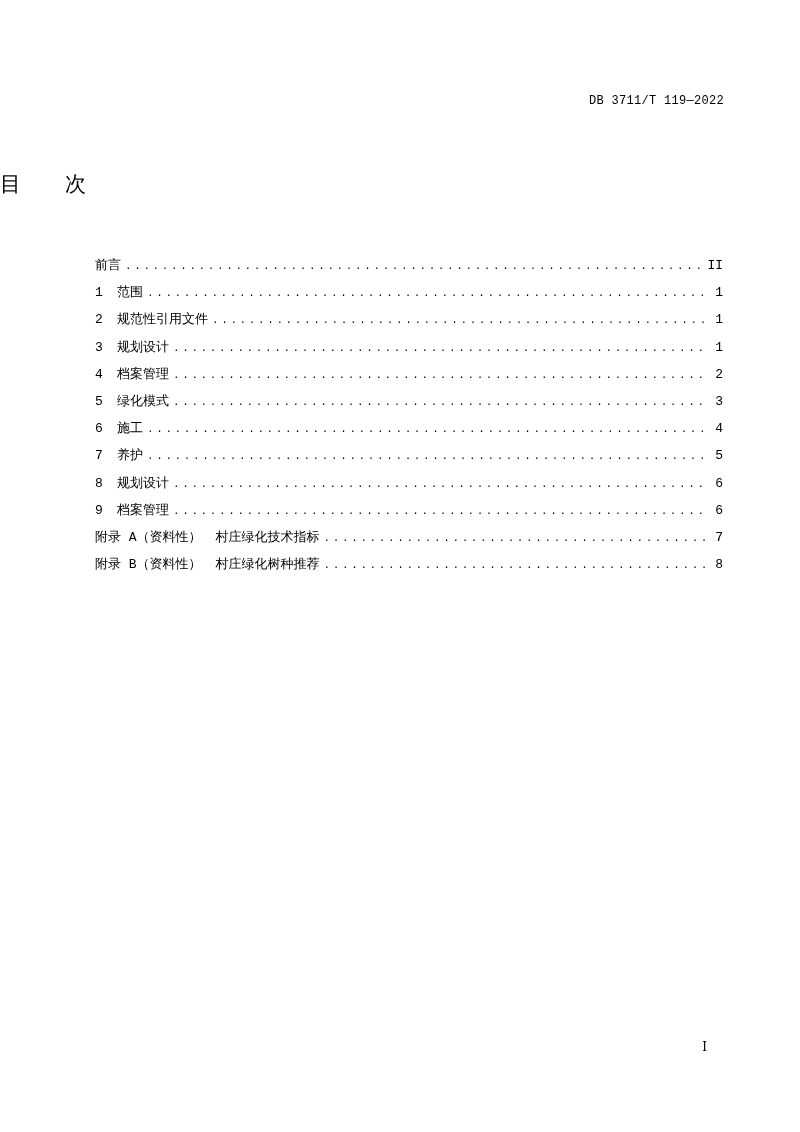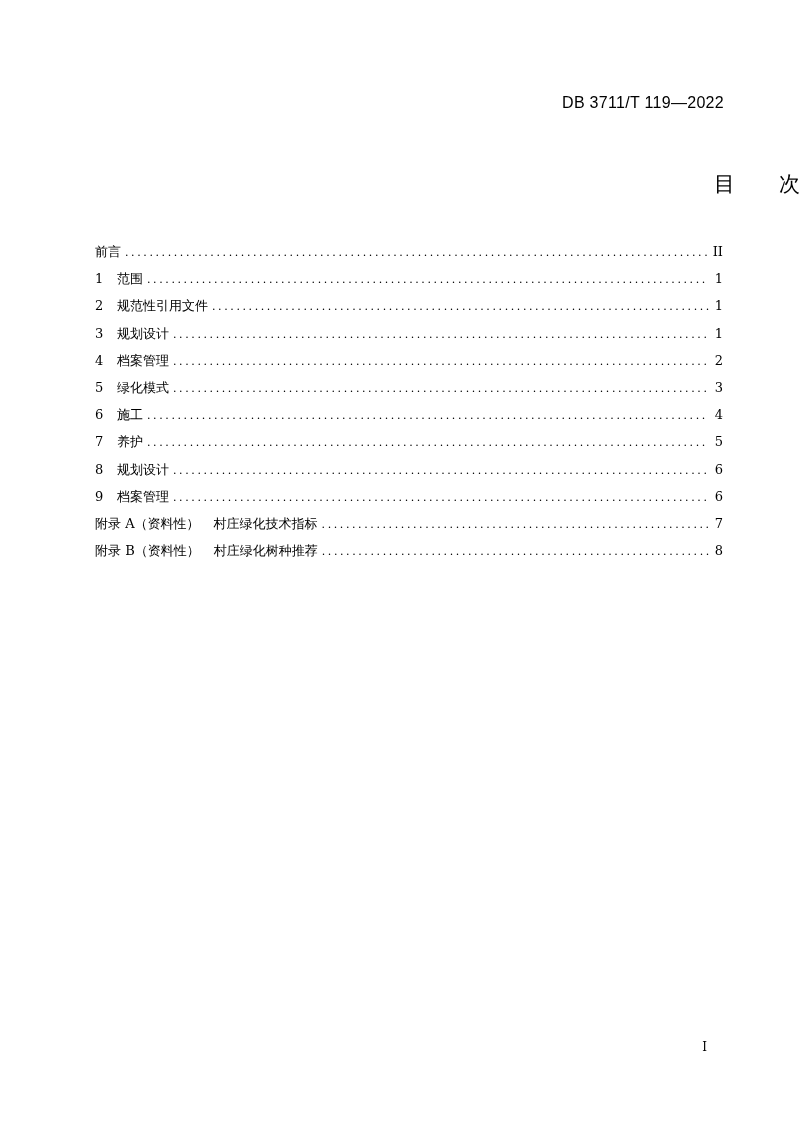--- a/index.html
+++ b/index.html
@@ -12,45 +12,46 @@
       height: 1132px;
       position: relative;
       overflow: hidden;
       color: #000000;
       font-family: "DejaVu Serif", "Liberation Serif", serif;
     }
     .doc-code {
       position: absolute;
       top: 94px;
       right: 76px;
-      font-family: Liberation Sans, sans-serif;
-      font-size: 16px;
+      font-family: Liberation Mono, monospace;
+      font-size: 12px;
       letter-spacing: 0.3px;
     }
     .page-title {
       position: absolute;
       top: 170px;
       left: 0;
       width: 800px;
-      text-align: right;
+      text-align: left;
       font-family: Liberation Sans, sans-serif;
       font-size: 21px;
       word-spacing: 0;
     }
     .page-title span {
       display: inline-block;
     }
     .page-title .gap {
       width: 44px;
     }
     .toc {
       position: absolute;
-      top: 242px;
+      top: 256px;
       left: 95px;
       width: 628px;
+      font-family: Liberation Mono, monospace;
     }
     .toc-row {
       display: flex;
       align-items: baseline;
       height: 27.2px;
       font-size: 13px;
       line-height: 20px;
     }
     .toc-num {
       display: inline-block;

